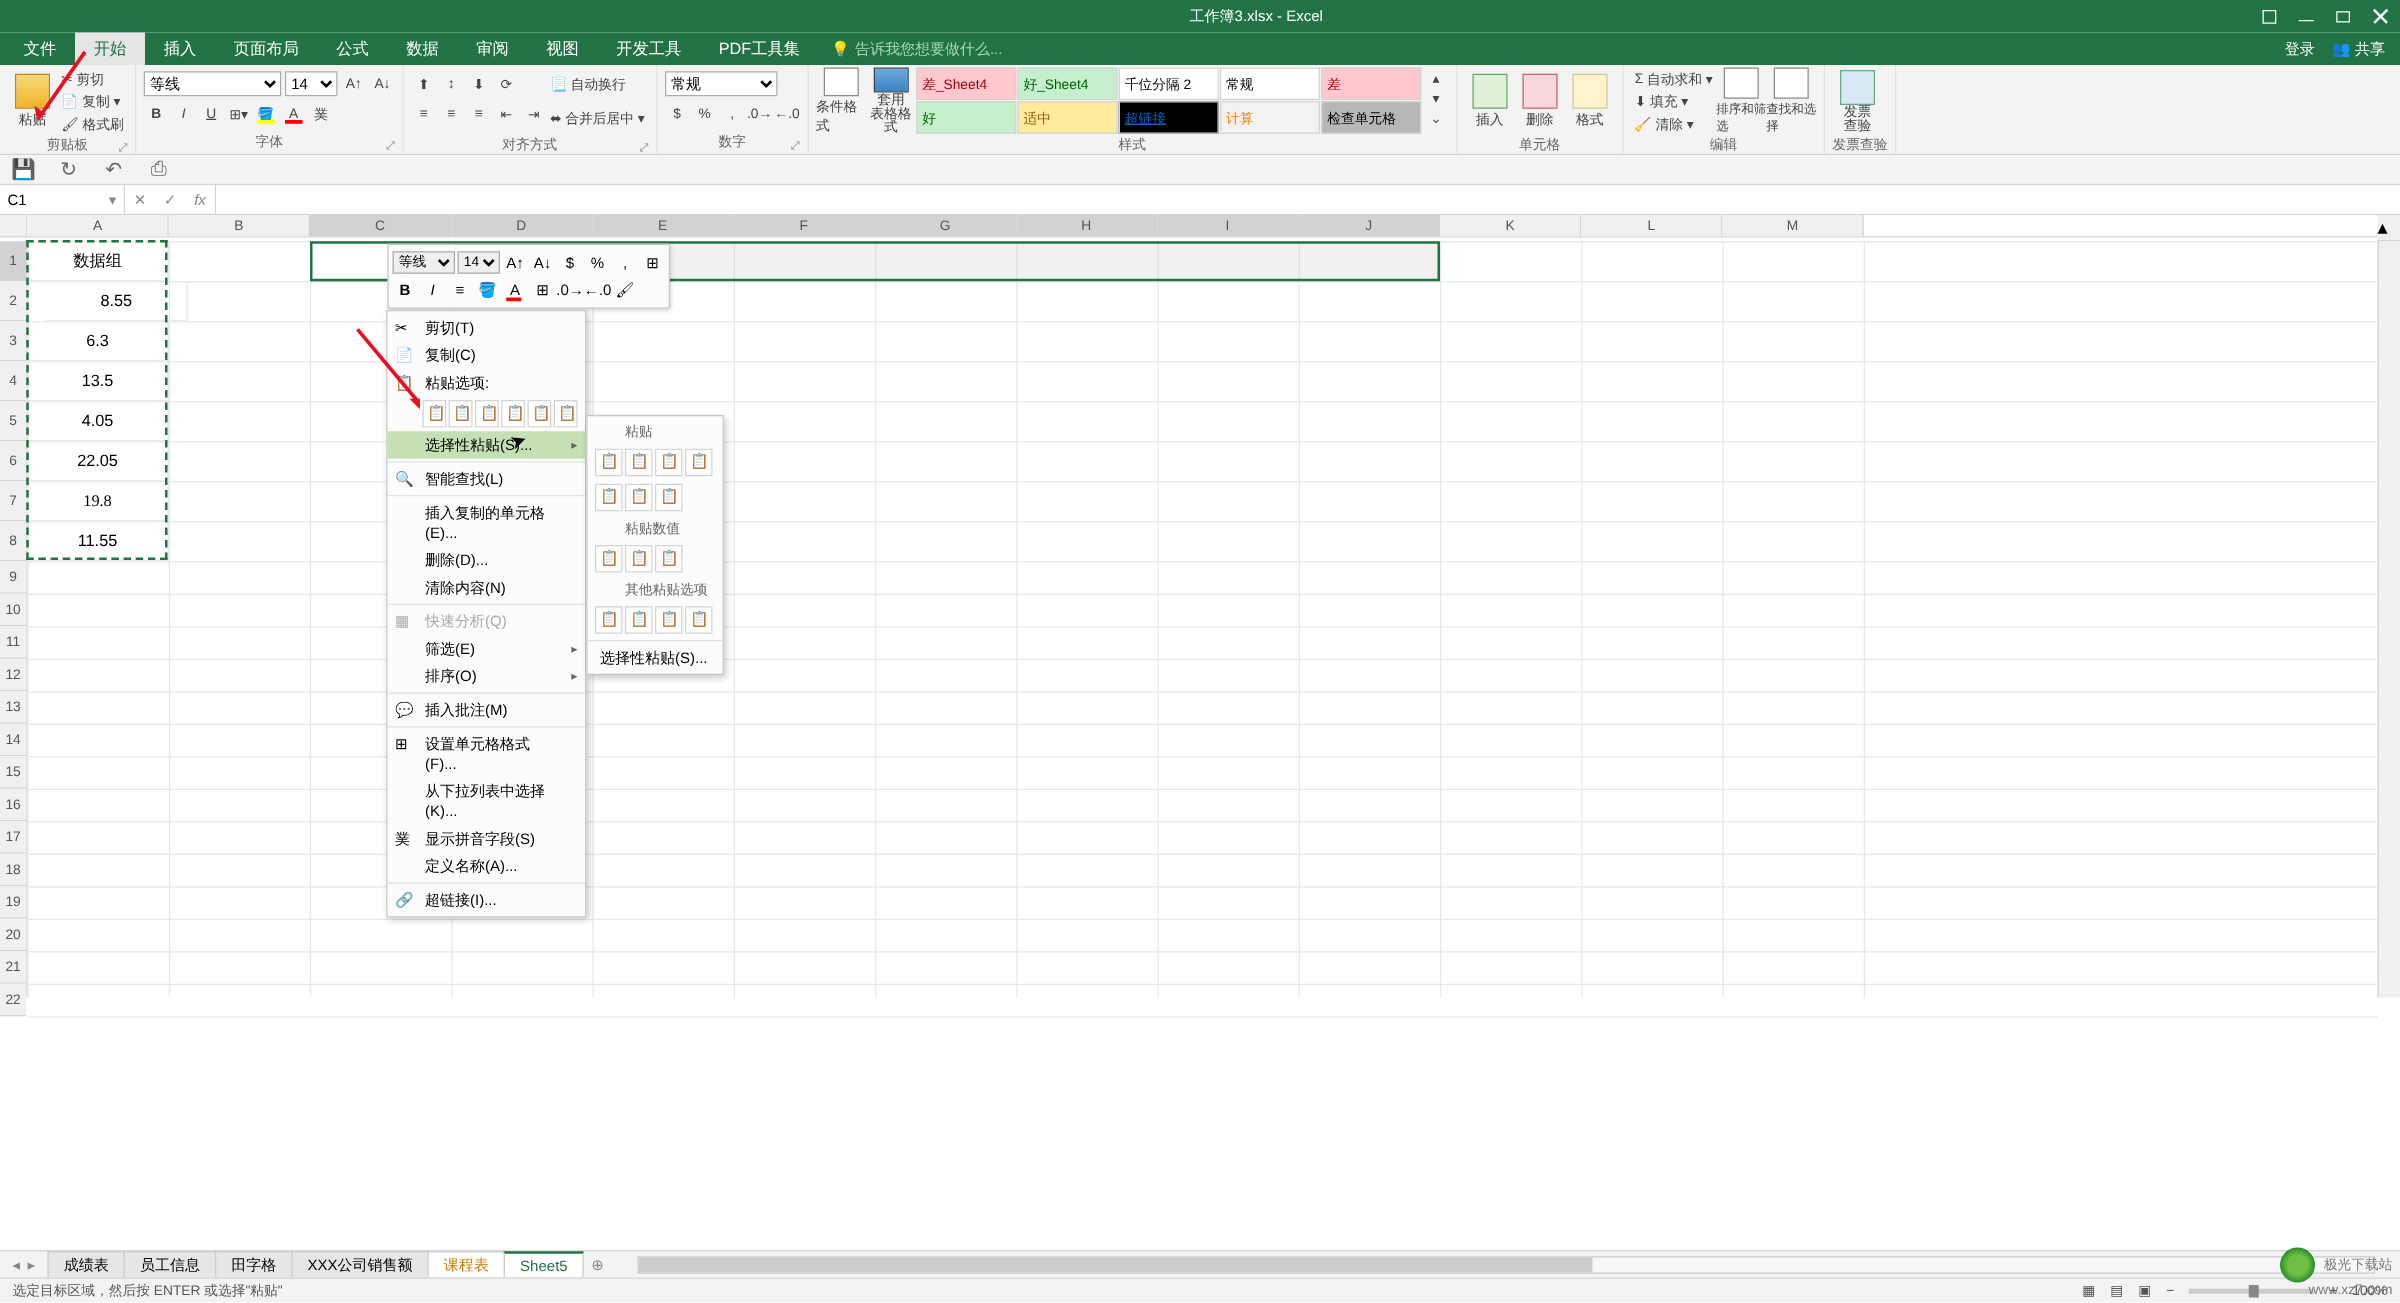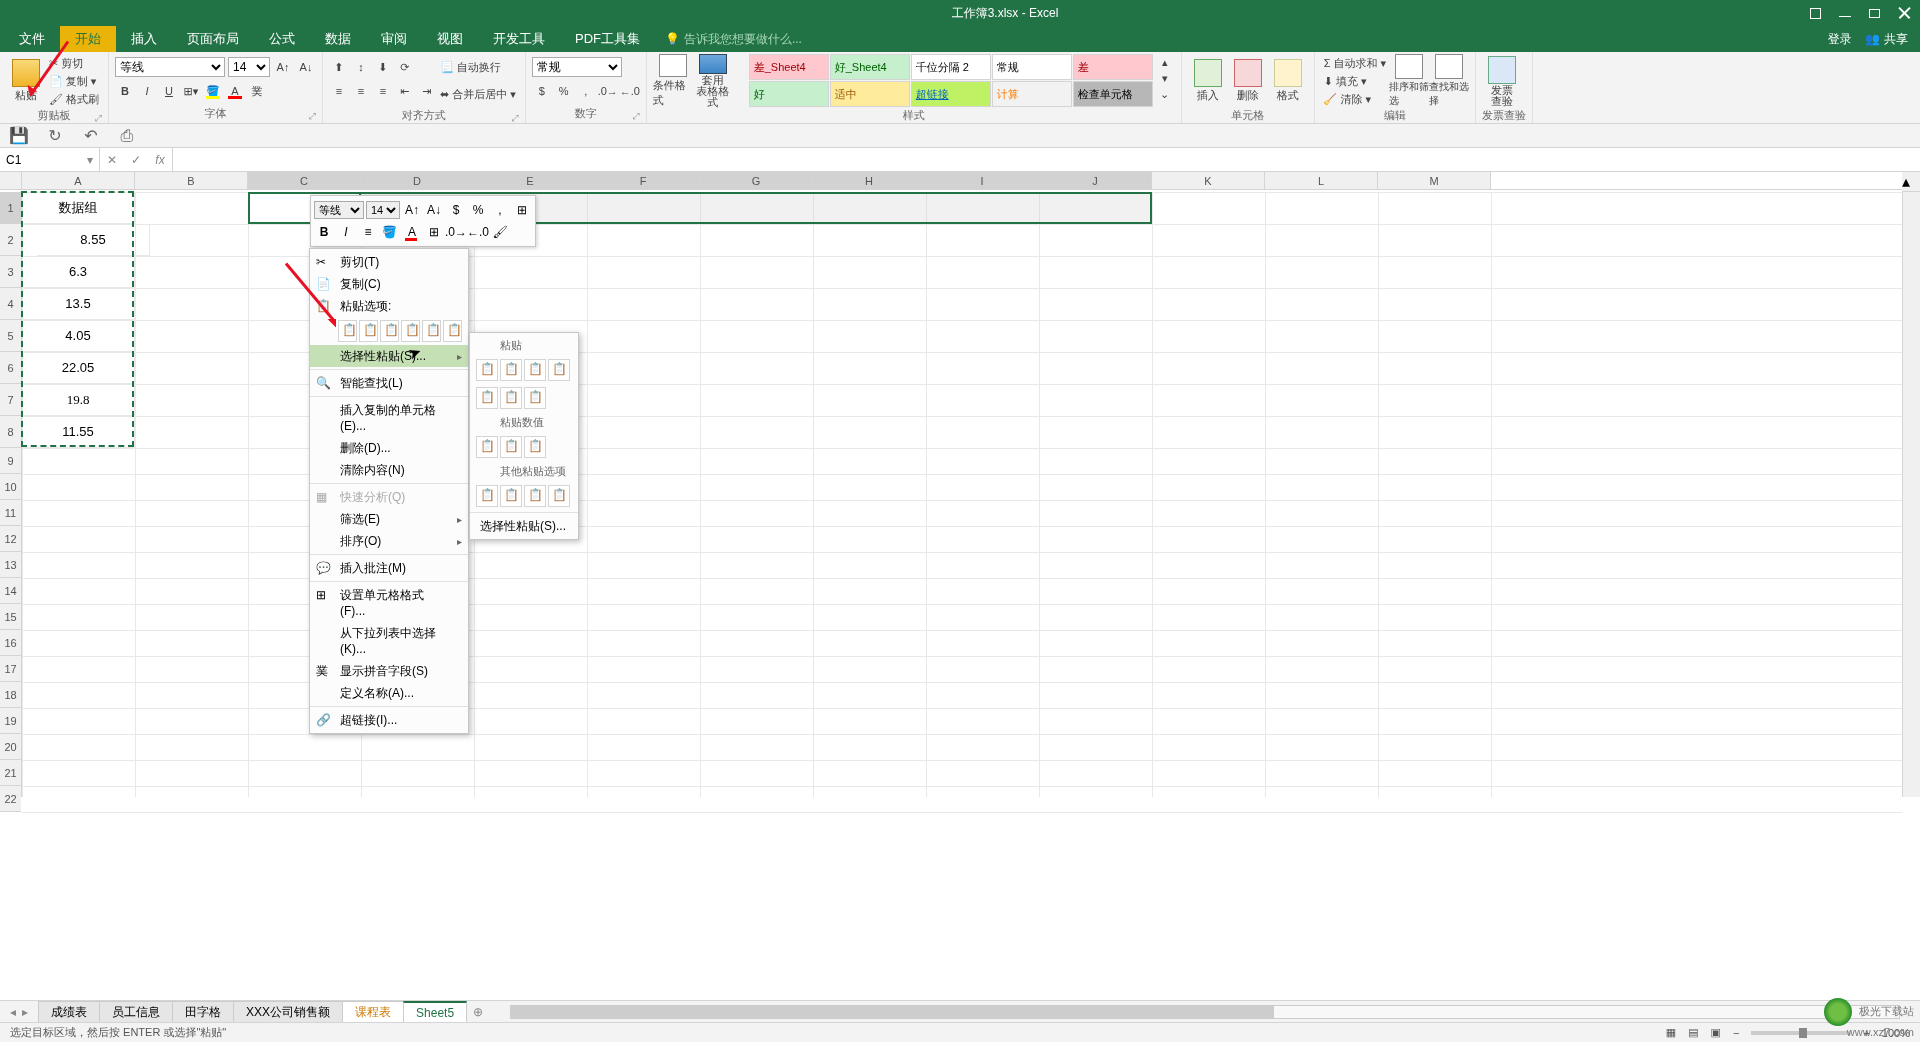--- a/index.html
+++ b/index.html
@@ -15,40 +15,40 @@
 .tbicon.min { border-bottom: 1.5px solid #fff; width: 12px; height: 1px; margin-top: 7px; }
 .tbicon.max { border: 1.5px solid #fff; width: 11px; height: 9px; }
 .tbicon.close { position: relative; width: 12px; height: 12px; }
 .tbicon.close::before, .tbicon.close::after { content: ""; position: absolute; width: 15px; height: 1.5px; background: #fff; top: 5px; left: -1px; }
 .tbicon.close::before { transform: rotate(45deg); }
 .tbicon.close::after { transform: rotate(-45deg); }
 
 
 .ribbon-tabs { background: #217346; height: 26px; display: flex; align-items: stretch; color: #fff; font-size: 13px; padding-left: 4px; }
 .ribbon-tabs .tab { padding: 0 15px; display: flex; align-items: center; cursor: pointer; }
-.ribbon-tabs .tab.active { background: #eab308; color: #217346; }
+.ribbon-tabs .tab.active { background: #e5e5e5; color: #217346; }
 .ribbon-tabs .tellme { color: #a9d6b8; margin-left: 10px; display: flex; align-items: center; gap: 4px; font-size: 12px; }
 .ribbon-tabs .right { margin-left: auto; display: flex; align-items: center; gap: 14px; padding-right: 12px; font-size: 12px; }
 
 
 .ribbon { background: #f3f3f3; height: 72px; border-bottom: 1px solid #d4d4d4; display: flex; font-size: 11px; color: #444; }
 .group { border-right: 1px solid #e1e1e1; padding: 2px 6px 0 6px; display: flex; flex-direction: column; }
 .group-body { flex: 1; display: flex; align-items: flex-start; }
 .group-label { text-align: center; font-size: 11px; color: #666; padding-bottom: 2px; position: relative; }
 .group-label .launcher { position: absolute; right: 0; bottom: 1px; font-size: 9px; color: #888; cursor: pointer; }
 .big-btn { display: flex; flex-direction: column; align-items: center; justify-content: center; width: 40px; height: 54px; cursor: pointer; }
 .big-btn .icon { width: 28px; height: 28px; background: #ddd; margin-bottom: 1px; }
 .small-row { display: flex; align-items: center; height: 17px; gap: 3px; cursor: pointer; }
 .vstack { display: flex; flex-direction: column; justify-content: space-around; height: 54px; padding: 0 3px; }
 .hbtn { width: 20px; height: 20px; display: inline-flex; align-items: center; justify-content: center; cursor: pointer; border: 1px solid transparent; }
 select.fontsel { font-size: 12px; height: 20px; border: 1px solid #ababab; background: #fff; }
 .fontsel.name { width: 110px; }
 .fontsel.size { width: 42px; }
 
-.styles-gallery { display: grid; grid-template-columns: repeat(5, 80px); grid-template-rows: repeat(2, 26px); gap: 1px; margin-left: 16px; }
+.styles-gallery { display: grid; grid-template-columns: repeat(5, 80px); grid-template-rows: repeat(2, 26px); gap: 1px; }
 .style-cell { border: 1px solid #d4d4d4; font-size: 11px; display: flex; align-items: center; padding: 0 4px; background: #fff; cursor: pointer; }
 
 
 .qat { background: #f3f3f3; height: 24px; border-bottom: 1px solid #d4d4d4; display: flex; align-items: center; gap: 18px; padding-left: 10px; color: #666; }
 .qat .qbtn { width: 18px; height: 18px; display: flex; align-items: center; justify-content: center; cursor: pointer; }
 
 
 .fbar { height: 24px; border-bottom: 1px solid #d4d4d4; display: flex; align-items: stretch; font-size: 12px; }
 .namebox { width: 100px; border-right: 1px solid #d4d4d4; display: flex; align-items: center; padding: 0 6px; background: #fff; }
 .namebox .dd { margin-left: auto; color: #888; }
@@ -242,21 +242,21 @@
 表格格式</span>
         </div>
       <div class="styles-gallery" id="styles-gallery">
           <div class="style-cell" style="background: rgb(255, 199, 206); color: rgb(156, 0, 6);">差_Sheet4</div>
           <div class="style-cell" style="background: rgb(198, 239, 206); color: rgb(0, 97, 0);">好_Sheet4</div>
           <div class="style-cell" style="background: rgb(255, 255, 255); color: rgb(0, 0, 0);">千位分隔 2</div>
           <div class="style-cell" style="background: rgb(255, 255, 255); color: rgb(0, 0, 0);">常规</div>
           <div class="style-cell" style="background: rgb(255, 199, 206); color: rgb(156, 0, 6);">差</div>
           <div class="style-cell" style="background: rgb(198, 239, 206); color: rgb(0, 97, 0);">好</div>
           <div class="style-cell" style="background: rgb(255, 235, 156); color: rgb(156, 87, 0);">适中</div>
-          <div class="style-cell" style="background: #bef264; color: rgb(5, 99, 193); text-decoration: underline;">超链接</div>
+          <div class="style-cell" style="background: #000000; color: rgb(5, 99, 193); text-decoration: underline;">超链接</div>
           <div class="style-cell" style="background: rgb(242, 242, 242); color: rgb(250, 125, 0);">计算</div>
           <div class="style-cell" style="background: rgb(183, 183, 183); color: rgb(0, 0, 0);">检查单元格</div>
         </div>
       <div style="display:flex;flex-direction:column;justify-content:center;padding-left:2px">
         <span class="hbtn" style="height:16px">▴</span>
         <span class="hbtn" style="height:16px">▾</span>
         <span class="hbtn" style="height:16px">⌄</span>
       </div>
     </div>
     <div class="group-label">样式</div>

